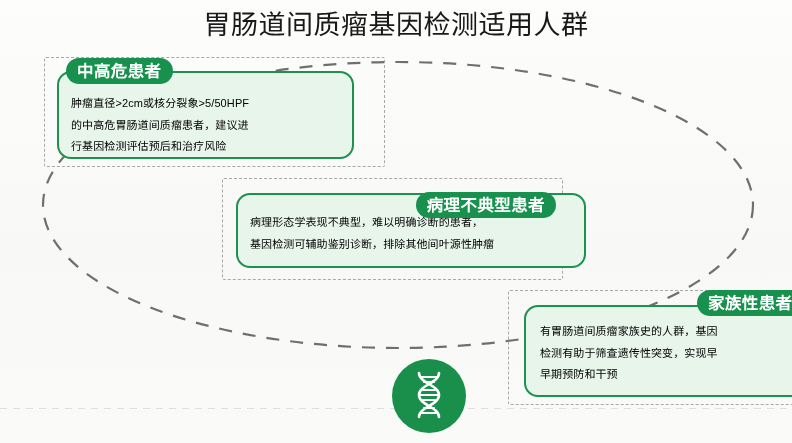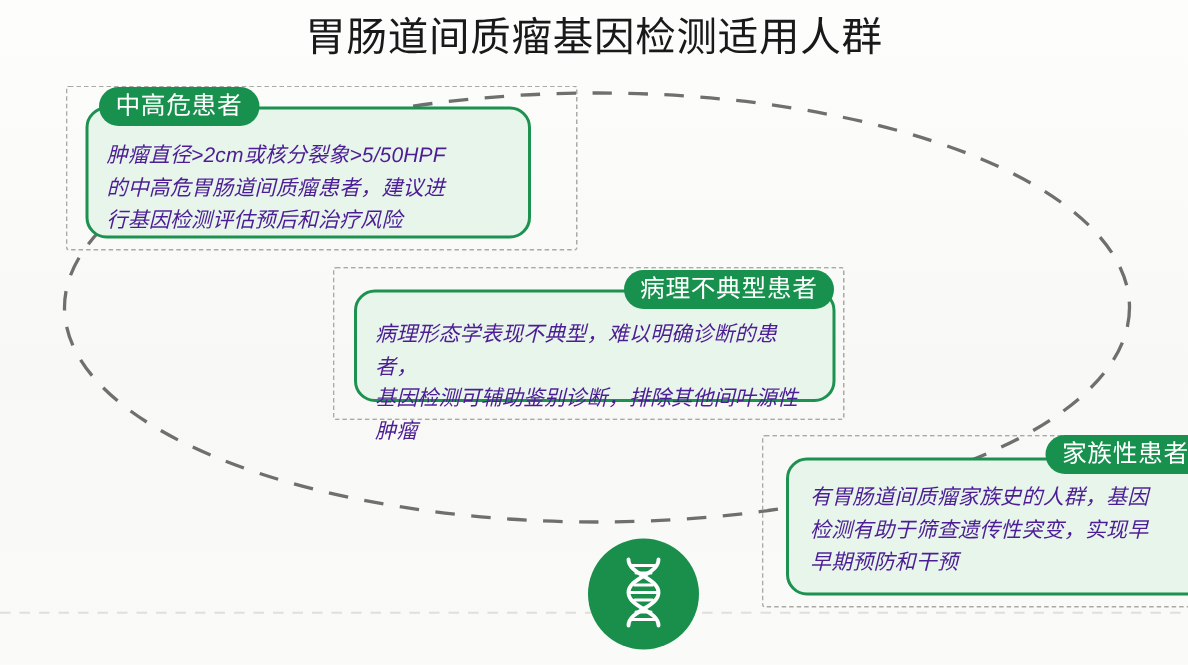--- a/index.html
+++ b/index.html
@@ -64,57 +64,56 @@
   
   .card {
     position: absolute;
     box-sizing: border-box;
     background: #e7f5ea;
     border: 2px solid #1d9150;
     border-radius: 14px;
     z-index: 4;
   }
   .card-body {
-    font-size: 14px;
+    font-size: 11px;
     line-height: 21.5px;
-    color: #4c1d95;
+    color: #000000;
     font-weight: 500;
     letter-spacing: 0.1px;
     white-space: pre-line;
-    font-style: italic;
   }
 
   
   .pill {
     position: absolute;
     background: #18914e;
     color: #ffffff;
     font-size: 16.5px;
-    font-weight: 400;
+    font-weight: 700;
     line-height: 26px;
     height: 26px;
     padding: 0 11px;
     border-radius: 13px;
     white-space: nowrap;
     z-index: 5;
     letter-spacing: 0.4px;
     text-align: center;
   }
 
   
   #frame-1 { left: 44px;  top: 57px;  width: 341px; height: 110px; }
   #card-1  { left: 57px;  top: 71px;  width: 297px; height: 88px;  }
   #card-1 .card-body { padding: 20px 11px 0 12px; }
   #pill-1  { left: 66px;  top: 58px;  }
 
   
   #frame-2 { left: 222px; top: 178px; width: 341px; height: 102px; }
-  #card-2  { left: 236px; top: 193px; width: 321px; height: 75px;  }
+  #card-2  { left: 236px; top: 193px; width: 350px; height: 75px;  }
   #card-2 .card-body { padding: 17px 10px 0 12px; }
-  #pill-2  { right: 236px; top: 180px; }
+  #pill-2  { right: 236px; top: 192px; }
 
   
   #frame-3 { left: 508px; top: 290px; width: 320px; height: 115px; }
   #card-3  { left: 524px; top: 305px; width: 300px; height: 92px;  }
   #card-3 .card-body { padding: 14px 8px 0 14px; }
   #pill-3  { left: 697px; top: 290px; }
 
   
   #dna-badge {
     position: absolute;

